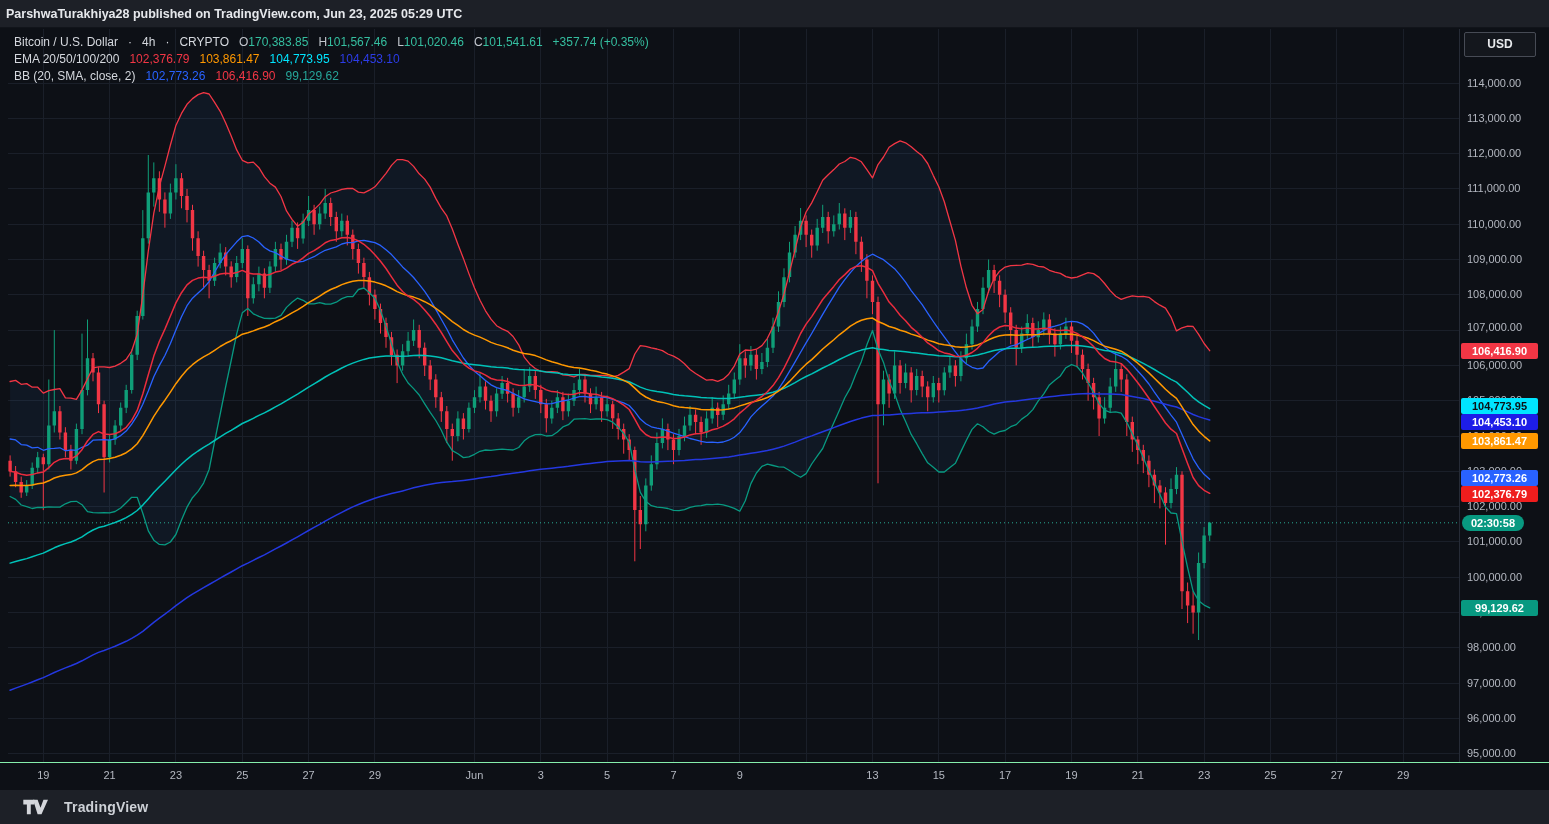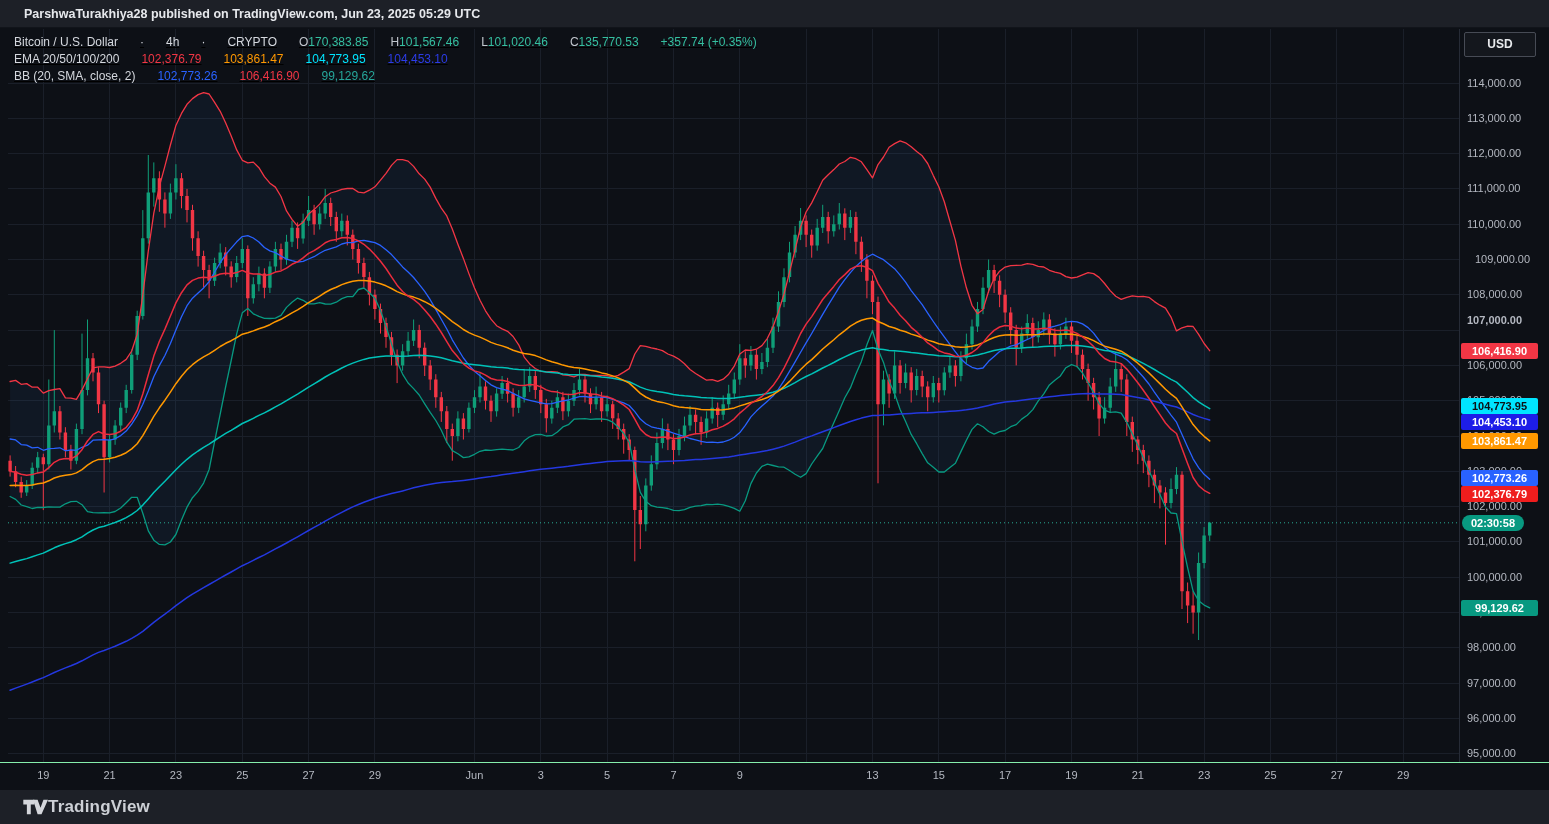--- a/index.html
+++ b/index.html
@@ -1,26 +1,26 @@
 <!DOCTYPE html>
 <html><head>
 <meta charset="utf-8">
 <style>
   html,body{margin:0;padding:0;background:#0d1016;width:1549px;height:824px;overflow:hidden;
     font-family:"Liberation Sans",sans-serif;-webkit-font-smoothing:antialiased;}
   #stage{position:absolute;top:0;left:0;width:1549px;height:824px;background:#0d1016;}
   #chart-svg{position:absolute;top:0;left:0;}
   .header-bar{position:absolute;top:0;left:0;width:1549px;height:28px;background:#1d2027;
     border-bottom:1px solid #11141a;color:#e6e8ec;font-size:12.5px;font-weight:bold;
-    line-height:28px;padding-left:24px;box-sizing:border-box;z-index:30;}
+    line-height:28px;padding-left:6px;box-sizing:border-box;z-index:30;}
   .footer-bar{position:absolute;left:0;top:790px;width:1549px;height:34px;background:#1d2027;z-index:30;
     display:flex;align-items:center;}
-  .brand-text{color:#cdd0d6;font-size:17px;font-weight:bold;letter-spacing:.2px;margin-left:0;}
+  .brand-text{color:#cdd0d6;font-size:14px;font-weight:bold;letter-spacing:.2px;margin-left:16px;}
   .legend{position:absolute;left:14px;top:34px;z-index:20;font-size:12px;line-height:16px;white-space:nowrap;}
-  .legend .row{display:flex;gap:22px;margin-bottom:1px;text-decoration:underline;}
+  .legend .row{display:flex;gap:10px;margin-bottom:1px;}
   .lg-white{color:#d5d8de;}
   .lg-letter{color:#c2c6cd;}
   .lg-green{color:#35bfa0;}
   .v-red{color:#f23645;} .v-orange{color:#ff9800;} .v-cyan{color:#00e5ff;}
   .v-blue-dark{color:#2c3ce8;} .v-blue{color:#2962ff;} .v-teal{color:#26a69a;}
   #yaxis{position:absolute;left:1459px;top:29px;width:90px;height:733px;border-left:1px solid #262b36;z-index:10;}
   .ylab{position:absolute;left:7px;height:13px;font-size:11px;color:#b4b8c1;line-height:13px;}
   #xaxis{position:absolute;left:0;top:762px;width:1549px;height:28px;border-top:1px solid #86efac;z-index:10;}
   .xlab{position:absolute;top:6px;width:44px;text-align:center;font-size:11px;color:#b4b8c1;}
   .badge{position:absolute;left:1461px;width:77px;height:16px;border-radius:2px;z-index:15;
@@ -104,21 +104,21 @@
   <div class="legend">
     <div class="row">
       <span class="lg-white">Bitcoin / U.S. Dollar</span>
       <span class="lg-white">·</span>
       <span class="lg-white">4h</span>
       <span class="lg-white">·</span>
       <span class="lg-white">CRYPTO</span>
       <span><span class="lg-letter">O</span><span class="lg-green">170,383.85</span></span>
       <span><span class="lg-letter">H</span><span class="lg-green">101,567.46</span></span>
       <span><span class="lg-letter">L</span><span class="lg-green">101,020.46</span></span>
-      <span><span class="lg-letter">C</span><span class="lg-green">135,770.53</span></span>
+      <span><span class="lg-letter">C</span><span class="lg-green">101,541.61</span></span>
       <span class="lg-green">+357.74 (+0.35%)</span>
     </div>
     <div class="row">
       <span class="lg-white">EMA 20/50/100/200</span>
       <span class="v-red">102,376.79</span>
       <span class="v-orange">103,861.47</span>
       <span class="v-cyan">104,773.95</span>
       <span class="v-blue-dark">104,453.10</span>
     </div>
     <div class="row">
@@ -128,23 +128,23 @@
       <span class="v-teal">99,129.62</span>
     </div>
   </div>
 
   <div id="yaxis">
       <div class="ylab" style="top: 47.5px;">114,000.00</div>
       <div class="ylab" style="top: 82.8px;">113,000.00</div>
       <div class="ylab" style="top: 118.1px;">112,000.00</div>
       <div class="ylab" style="top: 153.4px;">111,000.00</div>
       <div class="ylab" style="top: 188.7px;">110,000.00</div>
-      <div class="ylab" style="top: 224px; margin-left: 8px;">109,000.00</div>
+      <div class="ylab" style="top: 224px;">109,000.00</div>
       <div class="ylab" style="top: 259.3px;">108,000.00</div>
-      <div class="ylab" style="top: 285px; font-weight: bold;">107,000.00</div>
+      <div class="ylab" style="top: 292px;">107,000.00</div>
       <div class="ylab" style="top: 329.9px; text-align: center;">106,000.00</div>
       <div class="ylab" style="top: 365.2px;">105,000.00</div>
       <div class="ylab" style="top: 400.5px;">104,000.00</div>
       <div class="ylab" style="top: 435.8px;">103,000.00</div>
       <div class="ylab" style="top: 471.1px;">102,000.00</div>
       <div class="ylab" style="top: 506.4px;">101,000.00</div>
       <div class="ylab" style="top: 541.7px;">100,000.00</div>
       <div class="ylab" style="top: 577px;">99,000.00</div>
       <div class="ylab" style="top: 612.3px;">98,000.00</div>
       <div class="ylab" style="top: 647.6px;">97,000.00</div>

